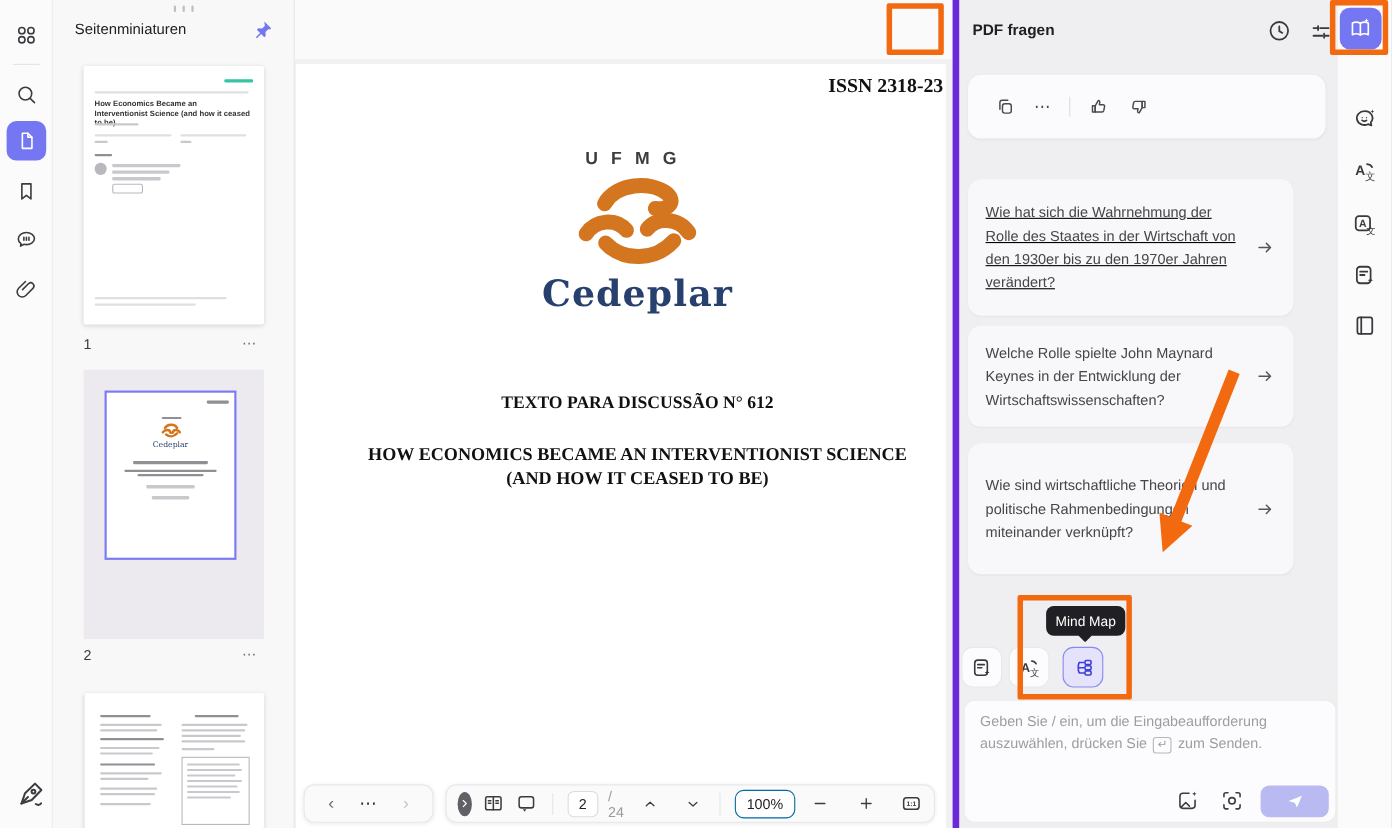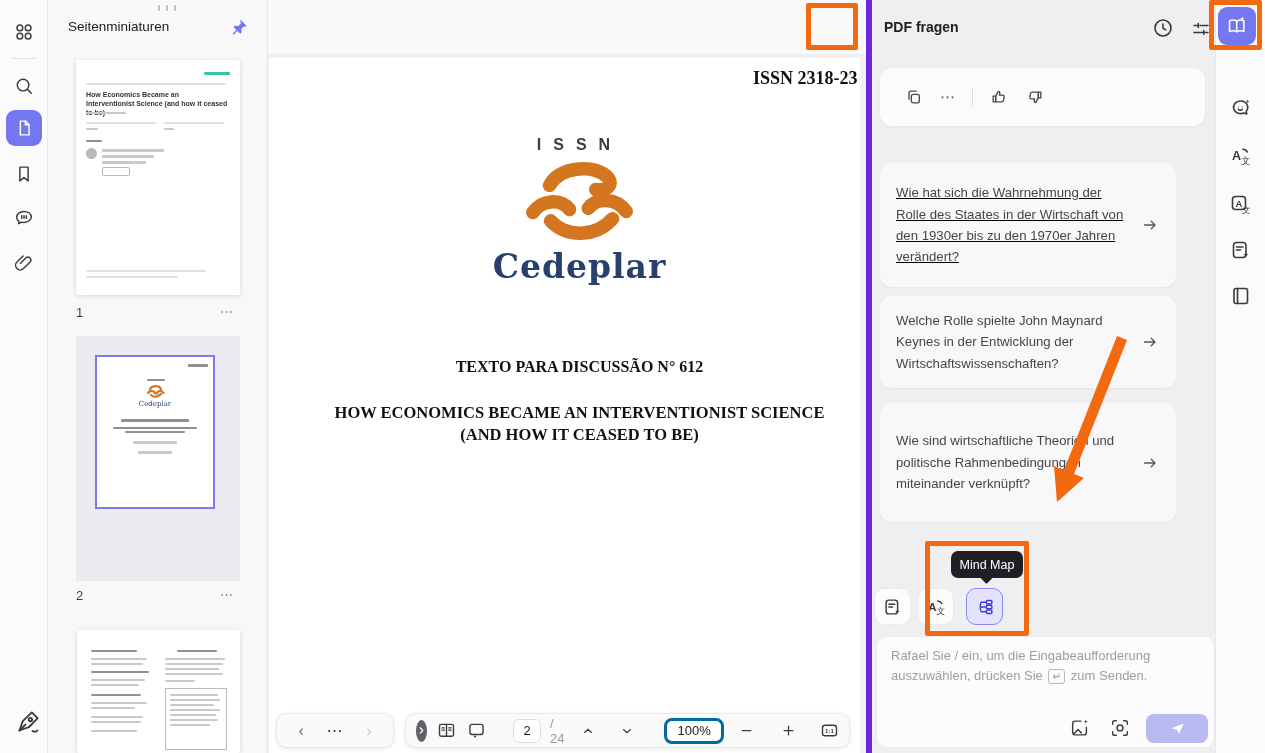--- a/index.html
+++ b/index.html
@@ -52,21 +52,21 @@
   .author { top:410px; font-size:15.5px; }
   .date { top:454px; font-size:15.5px; }
 
   
   .bbar { position:absolute; top:713px; height:35px; background:#fbfafb; border:1px solid #e8e8ea; border-radius:10px; box-shadow:0 1px 4px rgba(0,0,0,.08); display:flex; align-items:center; z-index:6; }
   .bbar-left { left:276px; width:118px; justify-content:space-around; padding:0 10px; }
   .bbar-right { left:405px; width:445px; padding:0 10px; gap:9px; }
   .nav-gl { font-size:16px; line-height:1; }
   .circle-btn { width:22px; height:22px; border-radius:50%; background:#606066; color:#fff; display:flex; align-items:center; justify-content:center; }
   .page-pill { width:28px; height:24px; border:1px solid #dcdcdf; border-radius:6px; background:#fff; text-align:center; font-size:13px; color:#222; font-family:"Liberation Sans",sans-serif; }
-  .zoom-pill { height:26px; padding:0 10px; border:3px solid #0369a1; border-radius:8px; background:#fff; font-size:13px; color:#222; display:flex; align-items:center; }
+  .zoom-pill { height:26px; padding:0 10px; border:1px solid #0369a1; border-radius:8px; background:#fff; font-size:13px; color:#222; display:flex; align-items:center; }
   .bico { color:#3c3c40; display:flex; align-items:center; justify-content:center; }
 
   
   .right-panel { left:866px; top:0; width:349px; height:753px; background:#efeef0; border-left:6px solid #6d28d9; z-index:4; }
   .rp-title { position:absolute; left:12px; top:19px; font-size:14px; font-weight:700; color:#202024; }
   .rp-hicon { position:absolute; top:16px; color:#3a3a3e; }
   .answer-card { position:absolute; left:8px; top:68px; width:325px; height:58px; background:#fbfbfd; border-radius:12px; box-shadow:0 1px 3px rgba(0,0,0,.05); display:flex; align-items:center; padding-left:24px; gap:16px; color:#4a4a4e; }
   .q-card { position:absolute; left:8px; width:296px; background:#f8f7f9; border-radius:12px; display:flex; align-items:center; padding:0 16px; box-shadow:0 1px 2px rgba(0,0,0,.04); }
   .q-text { flex:1; font-size:13.2px; line-height:1.62; color:#46464a; padding-right:14px; }
   .q-arrow { color:#55555a; flex:0 0 auto; }
@@ -223,21 +223,21 @@
         <div class="sk" style="left:4px; top:20px; width:50px; height:1.5px;"></div>
         <div class="sk" style="left:4px; top:25px; width:46px; height:1.5px;"></div>
         <div class="sk" style="left:4px; top:30px; width:48px; height:1.5px;"></div>
         <div class="sk" style="left:4px; top:35px; width:40px; height:1.5px;"></div>
       </div>
     </div>
   </div>
 
   <div class="abs pdf-page">
     <div class="issn doc-serif">ISSN 2318-23</div>
-    <div class="doc-line ufmg">ISSN</div>
+    <div class="doc-line ufmg">UFMG</div>
     <div class="doc-line" style="top:100px;">
       <svg width="118" height="86" viewBox="0 0 110 82" style="display:inline-block">
         <g stroke="#d4761f" stroke-width="13" fill="none" stroke-linecap="round">
           <path d="M26 26 C 36 8, 66 6, 80 17 C 88 24, 82 32, 70 30"></path>
           <path d="M10 52 C 18 40, 36 38, 45 49"></path>
           <path d="M63 48 C 71 37, 90 38, 99 51"></path>
           <path d="M27 60 C 42 76, 70 76, 86 58"></path>
         </g>
       </svg>
     </div>
@@ -492,21 +492,21 @@
           <path d="M8 6.8c-1.6 1.4-1.6 9 0 10.4M8 6.8h4.5M8 12h4.5M8 17.2h4.5"></path>
           <rect x="13.5" y="4.8" width="6" height="4" rx="1.2"></rect>
           <rect x="13.5" y="10" width="6" height="4" rx="1.2"></rect>
           <rect x="13.5" y="15.2" width="6" height="4" rx="1.2"></rect>
         </svg>
     </div>
     <div class="tooltip">Mind Map</div>
 
     <div class="input-card">
       <div class="ph">
-        <span>Rafael Sie / ein, um die Eingabeaufforderung auszuwählen, drücken Sie</span>
+        <span>Geben Sie / ein, um die Eingabeaufforderung auszuwählen, drücken Sie</span>
         <span class="key-cap">↵</span>
         <span>zum Senden.</span>
       </div>
       <span class="in-ic" style="left:192px">
         <svg class="ic" width="22" height="22" viewBox="0 0 24 24">
             <path d="M19 11.5v5a3 3 0 0 1-3 3H7a3 3 0 0 1-3-3v-9a3 3 0 0 1 3-3h6"></path>
             <path d="M5 18.5l4.8-4.8 3.6 3.6"></path>
             <path d="M18.3 2.8l.6 1.7 1.7.6-1.7.6-.6 1.7-.6-1.7-1.7-.6 1.7-.6z" fill="currentColor" stroke="none"></path>
           </svg>
       </span>

